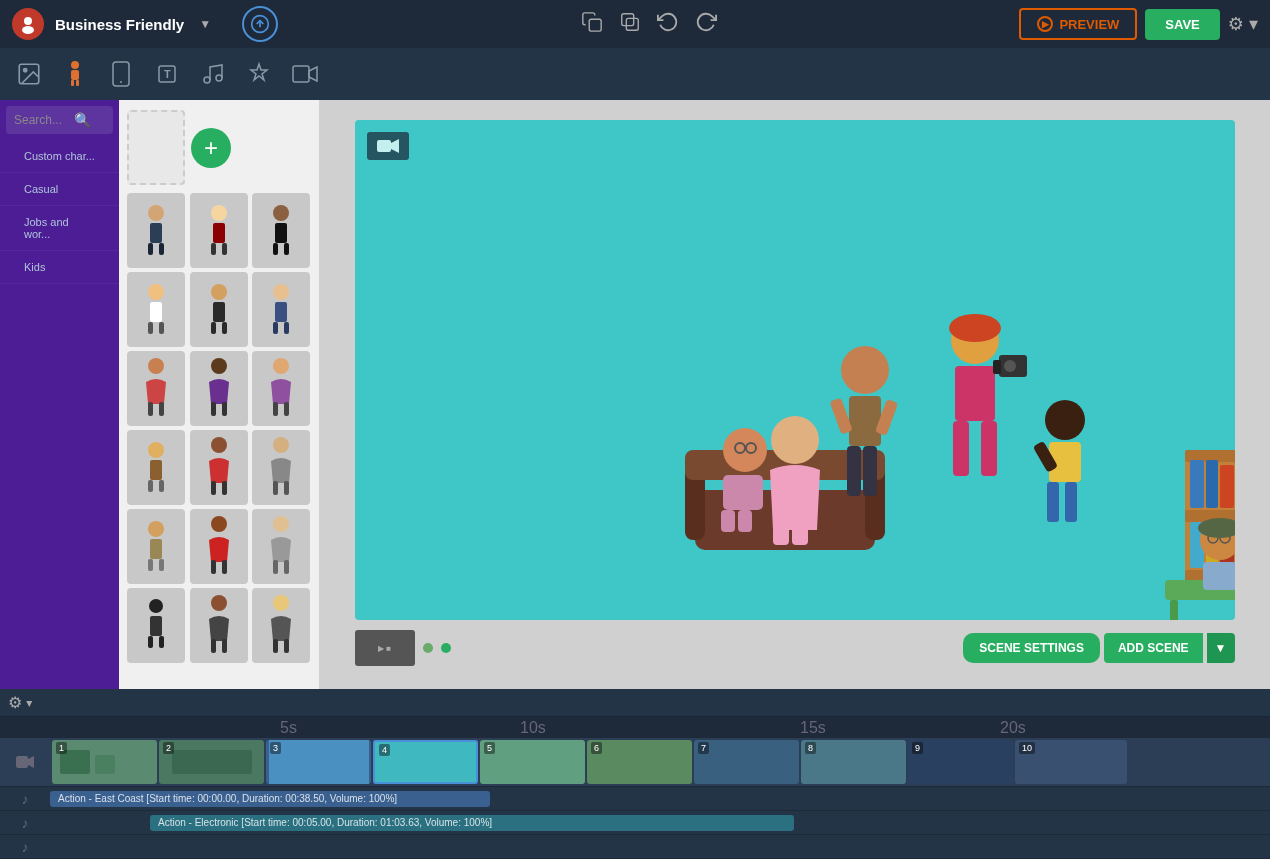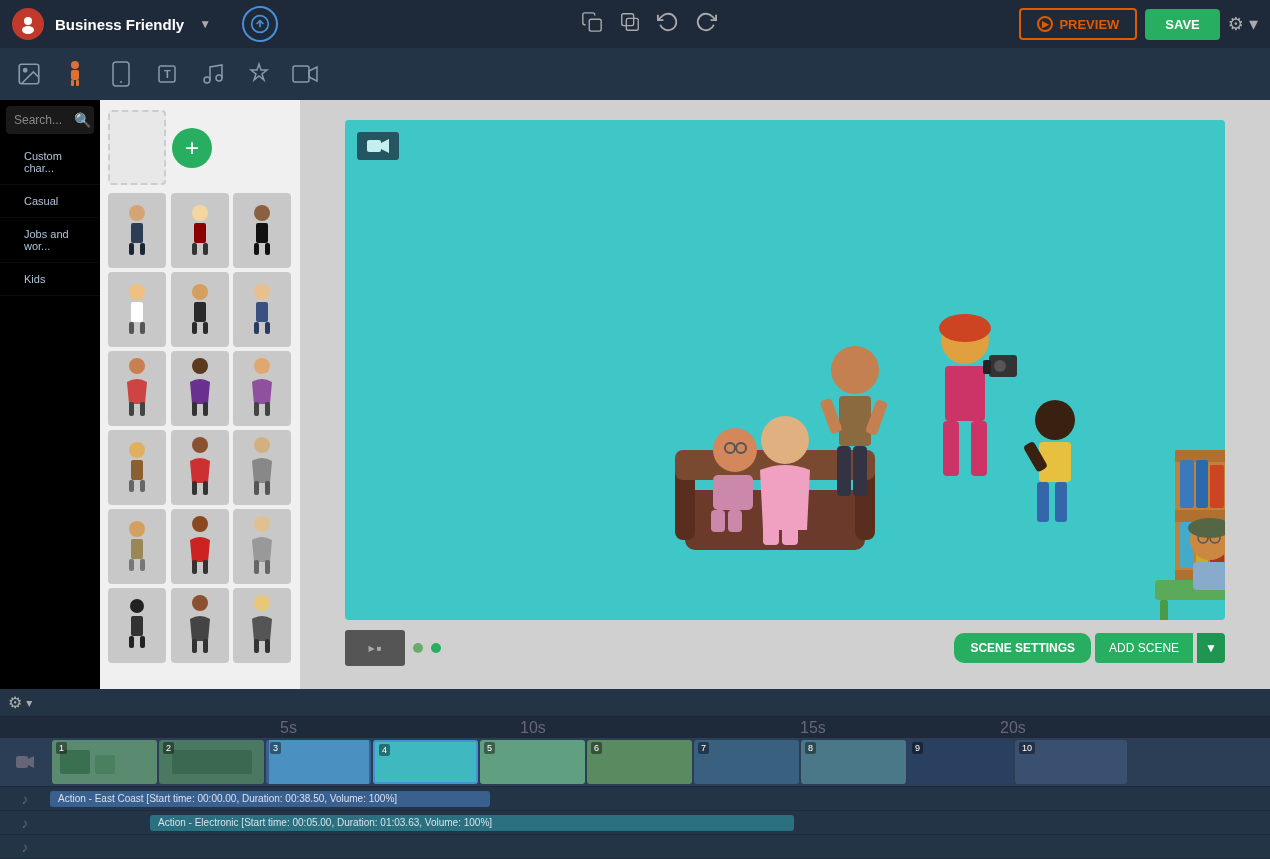--- a/index.html
+++ b/index.html
@@ -43,22 +43,22 @@
 
     
     .main-content {
       display: flex;
       flex: 1;
       overflow: hidden;
     }
 
     
     .sidebar {
-      width: 100px;
-      background: #000000;
+      width: 119px;
+      background: #4c1d95;
       display: flex;
       flex-direction: column;
       flex-shrink: 0;
     }
     .sidebar-item {
       padding: 10px 24px;
       color: #b0c4d8;
       font-size: 11px;
       cursor: pointer;
       border-bottom: 1px solid rgba(255,255,255,0.05);
@@ -132,21 +132,21 @@
     .canvas-controls {
       display: flex; align-items: center; justify-content: space-between; width: 880px; margin-top: 10px;
     }
     .scene-thumb { width: 60px; height: 36px; background: #555; border-radius: 3px; cursor: pointer; display: flex; align-items: center; justify-content: center; color: white; font-size: 9px; }
     .zoom-controls { display: flex; align-items: center; gap: 8px; }
     .zoom-dot { width: 10px; height: 10px; border-radius: 50%; }
     .zoom-dot.inactive { background: #6aaa6a; }
     .zoom-dot.active { background: #27ae60; }
     .scene-buttons { display: flex; gap: 4px; }
     .scene-settings-btn { background: #27ae60; border: none; color: white; padding: 8px 16px; border-radius: 10px; font-size: 12px; font-weight: bold; cursor: pointer; }
-    .add-scene-btn { background: #27ae60; border: none; color: white; padding: 8px 14px; border-radius: 4px 0 0 4px; font-size: 12px; font-weight: normal; cursor: pointer; }
+    .add-scene-btn { background: #27ae60; border: none; color: white; padding: 8px 14px; border-radius: 4px 0 0 4px; font-size: 12px; font-weight: bold; cursor: pointer; }
     .add-scene-dropdown { background: #1e9550; border: none; color: white; padding: 8px 8px; border-radius: 0 4px 4px 0; font-size: 12px; cursor: pointer; }
 
     
     .timeline {
       height: 170px;
       background: #2c3e56;
       flex-shrink: 0;
       display: flex;
       flex-direction: column;
     }

